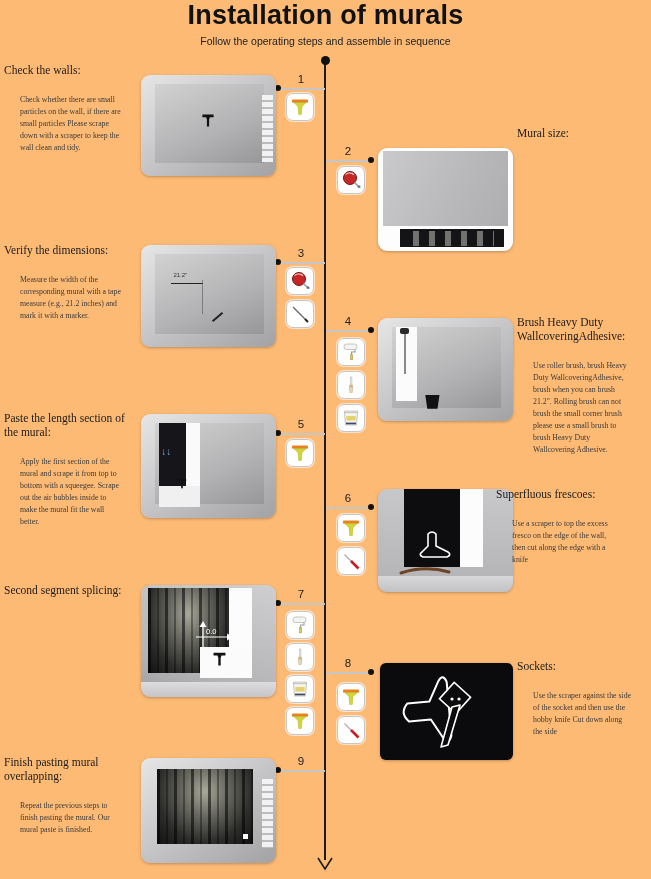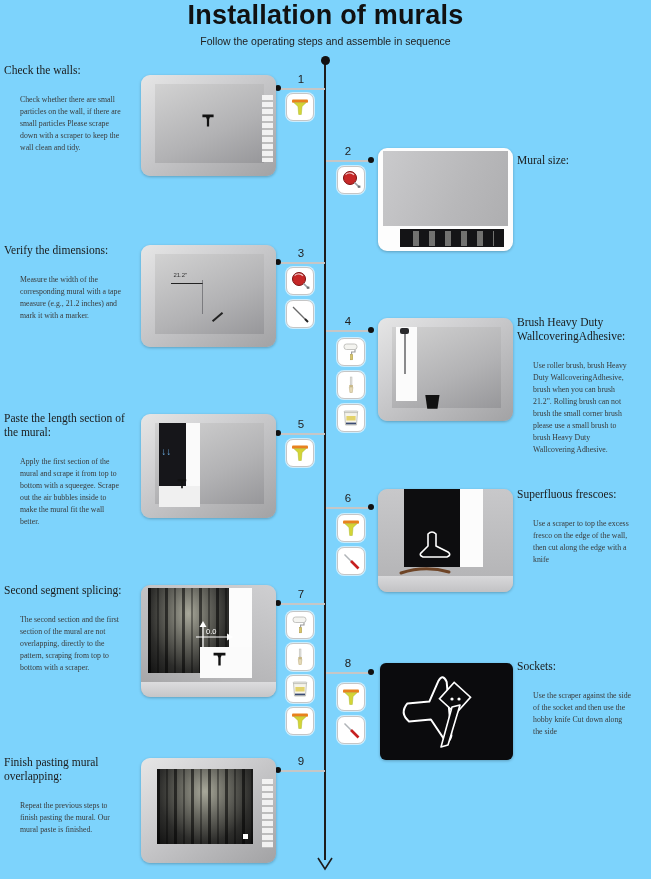--- a/index.html
+++ b/index.html
@@ -1,16 +1,16 @@
 <!DOCTYPE html>
 <html><head>
 <meta charset="utf-8">
 <style>
   html,body { margin:0; padding:0; background:#fff; }
-  .page { position:relative; width:651px; height:879px; background:#7dd3fc;
+  .page { position:relative; width:651px; height:879px; background:#fdba74;
           font-family:"Liberation Sans", sans-serif; overflow:hidden; }
 
   .title { position:absolute; left:0; top:0; width:651px; text-align:center;
            font-size:27px; font-weight:bold; color:#111; letter-spacing:0.2px; }
   .subtitle { position:absolute; left:0; top:35px; width:651px; text-align:center;
               font-size:10.5px; color:#222; }
 
   .tl-line { position:absolute; left:324px; top:60px; width:2px; height:800px; background:#1c1c1c; }
   .tl-dot  { position:absolute; left:321px; top:56px; width:9px; height:9px; border-radius:50%; background:#111; }
   .tl-arrow{ position:absolute; left:316px; top:856px; }
@@ -84,21 +84,21 @@
         <circle cx="10" cy="9" r="6.5" fill="none" stroke="#7c1212" stroke-width="1"></circle>
         <path d="M14.5 13.5 L19 17.8" stroke="#9aa0a6" stroke-width="1.6"></path>
         <rect x="17.8" y="16.6" width="2.6" height="2.2" fill="#6a6e72"></rect>
       </svg>
   </div>
   <div class="scene" style="left:378px;top:148px;width:135px;height:103px;background:#fdfdfd;">
     <div style="position:absolute;left:4%;top:3%;right:4%;bottom:24%;background:linear-gradient(115deg,#cacacc 0%,#b8b8ba 60%,#aeaeb0 100%);"></div>
     <div style="position:absolute;left:16%;right:7%;bottom:4%;height:17%;background:#141416;"></div>
     <div style="position:absolute;left:26%;right:14%;bottom:5%;height:14%;background:repeating-linear-gradient(90deg,rgba(190,190,185,.55) 0 6px,rgba(40,40,40,0) 6px 16px);"></div>
   </div>
-  <div class="tb" style="left:517px;top:154px;width:130px;">
+  <div class="tb" style="left:517px;top:127px;width:130px;">
     <h3>Mural size:</h3>
   </div>
 
   <div class="conn" style="left:279px;top:262px;width:46px;"></div>
   <div class="cdot" style="left:275px;top:259px;"></div>
   <div class="num" style="left:277px;top:247px;">3</div>
   <div class="tbx" style="left:286px;top:267px;">
     <svg viewBox="0 0 22 22">
         <circle cx="10" cy="9" r="6.5" fill="#c62828"></circle>
         <path d="M5.5 5.5 A6 6 0 0 1 14 5.8" stroke="#fff" stroke-width="1.4" fill="none" opacity="0.75"></path>
@@ -205,21 +205,21 @@
     <div style="position:absolute;left:19%;top:0;width:42%;height:76%;background:#0d0d0f;"></div>
     <div style="position:absolute;left:61%;top:0;width:17%;height:76%;background:#fcfcfc;"></div>
     <div style="position:absolute;left:0;bottom:0;width:100%;height:16%;background:linear-gradient(180deg,#d8d8da,#c2c2c4);"></div>
     <svg style="position:absolute;left:24%;top:38%;" width="44" height="44" viewBox="0 0 44 44">
       <path d="M18 6 q4 -4 8 0 l0 12 l12 6 q4 3 -1 5 l-24 0 q-5 -2 -1 -5 l6 -6 z" fill="#0d0d0f" stroke="#fff" stroke-width="1.6" stroke-linejoin="round"></path>
     </svg>
     <svg style="position:absolute;left:14%;top:72%;" width="56" height="14" viewBox="0 0 56 14">
       <path d="M4 10 Q28 2 52 9" fill="none" stroke="#6e4426" stroke-width="3" stroke-linecap="round"></path>
     </svg>
   </div>
-  <div class="tb" style="left:517px;top:488px;width:130px;">
+  <div class="tb" style="left:496px;top:488px;width:130px;">
     <h3>Superfluous frescoes:</h3>
     <p>Use a scraper to top the excess fresco on the edge of the wall, then cut along the edge with a knife</p>
   </div>
 
   <div class="conn" style="left:279px;top:603px;width:46px;"></div>
   <div class="cdot" style="left:275px;top:600px;"></div>
   <div class="num" style="left:277px;top:588px;">7</div>
   <div class="tbx" style="left:286px;top:611px;">
     <svg viewBox="0 0 22 22">
         <rect x="4" y="3" width="13" height="5.5" rx="2.5" fill="#f4f4f0" stroke="#b6b6b2" stroke-width="0.8"></rect>
@@ -243,21 +243,20 @@
       </svg>
   </div>
   <div class="tbx" style="left:286px;top:707px;">
     <svg viewBox="0 0 22 22">
         <rect x="3" y="3.5" width="16" height="3.2" rx="1" fill="#e8821e"></rect>
         <path d="M5 6.7 L17 6.7 L13 10.5 L12.3 18.5 L9.7 18.5 L9 10.5 Z" fill="#d4d435" stroke="#a8b82a" stroke-width="0.5"></path>
       </svg>
   </div>
   <div class="tb" style="left:4px;top:584px;width:134px;">
     <h3>Second segment splicing:</h3>
-    <p>The second section and the first section of the mural are not overlapping, directly to the pattern, scraping from top to bottom with a scraper.</p>
   </div>
   <div class="scene" style="left:141px;top:585px;width:135px;height:112px;background:linear-gradient(200deg,#cfcfd1 0%,#b4b4b6 70%,#a0a0a2 100%);">
     <div class="forest" style="position:absolute;left:5%;top:3%;width:60%;height:76%;"></div>
     <div style="position:absolute;left:65%;top:3%;width:17%;height:76%;background:#fcfcfc;"></div>
     <div style="position:absolute;left:44%;top:55%;width:38%;height:28%;background:#fbfbfb;"></div>
     <div style="position:absolute;left:0;bottom:0;width:100%;height:13%;background:linear-gradient(180deg,#dcdcde,#c6c6c8);"></div>
     <svg style="position:absolute;left:38%;top:30%;" width="46" height="32" viewBox="0 0 46 32">
       <path d="M11 29 L11 7" stroke="#fff" stroke-width="1.2"></path>
       <path d="M11 2 l-3.5 6 h7 z" fill="#fff"></path>
       <path d="M4 18 L36 18" stroke="#fff" stroke-width="1.2"></path>

